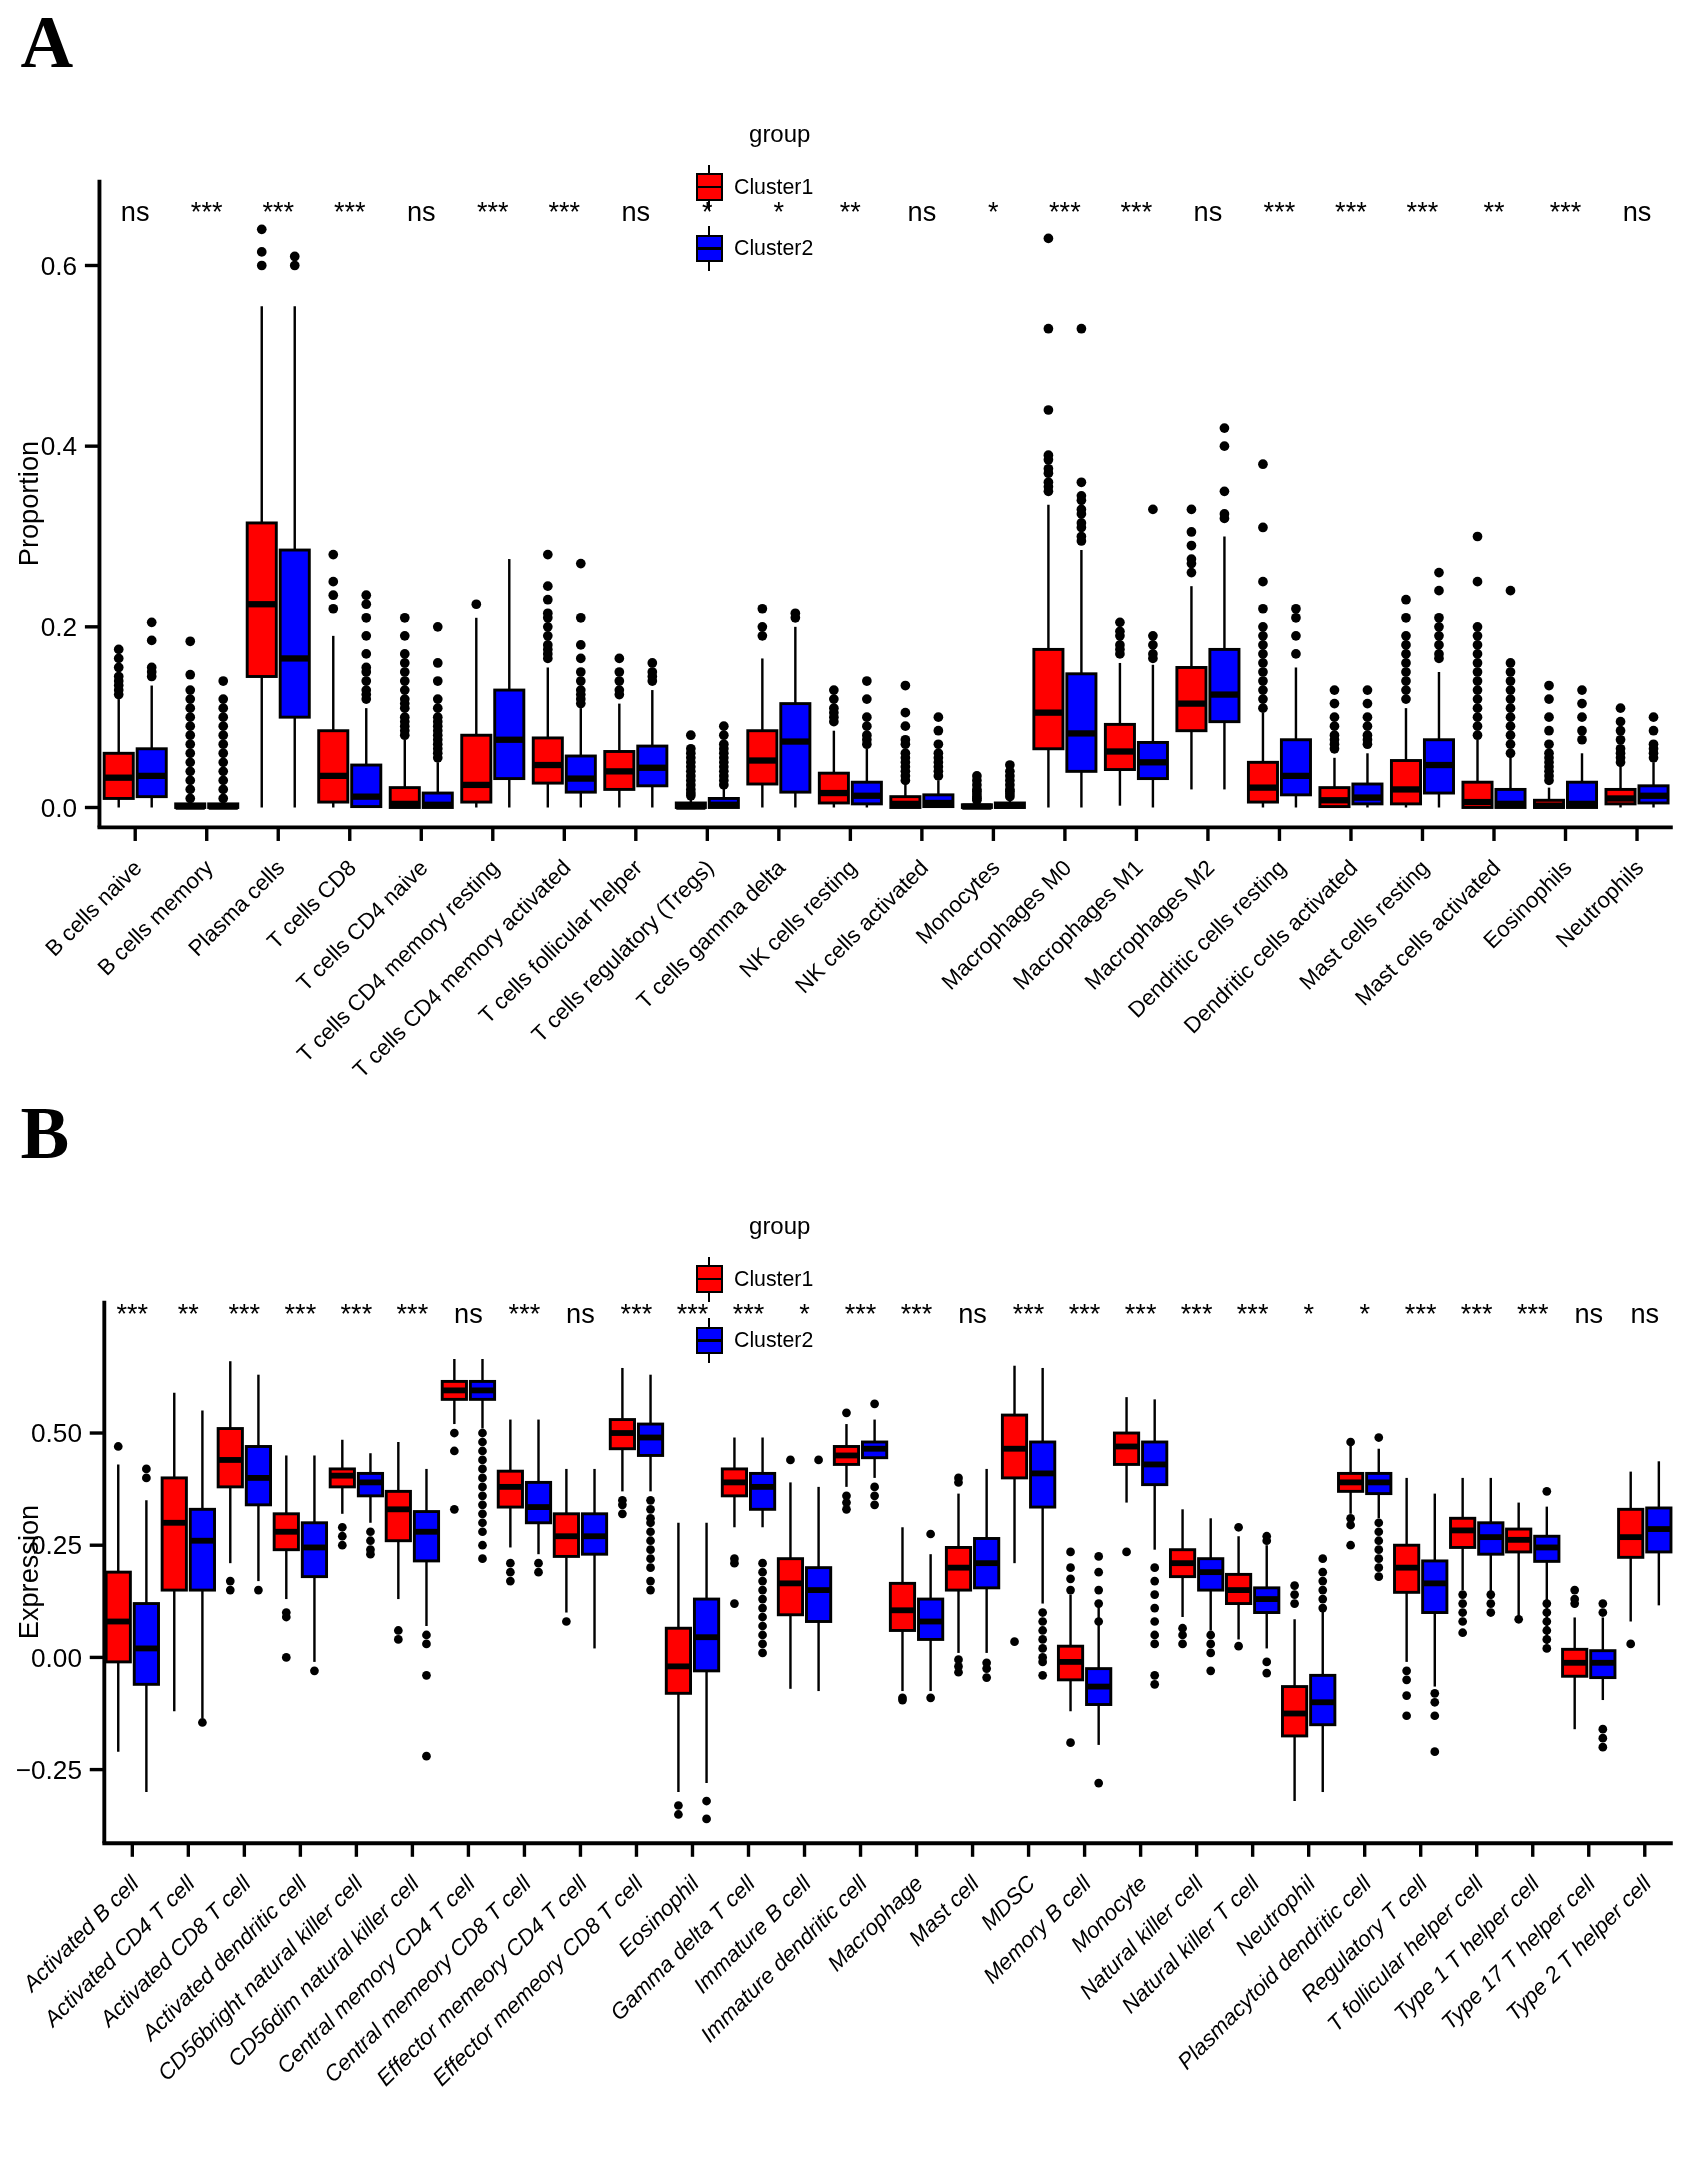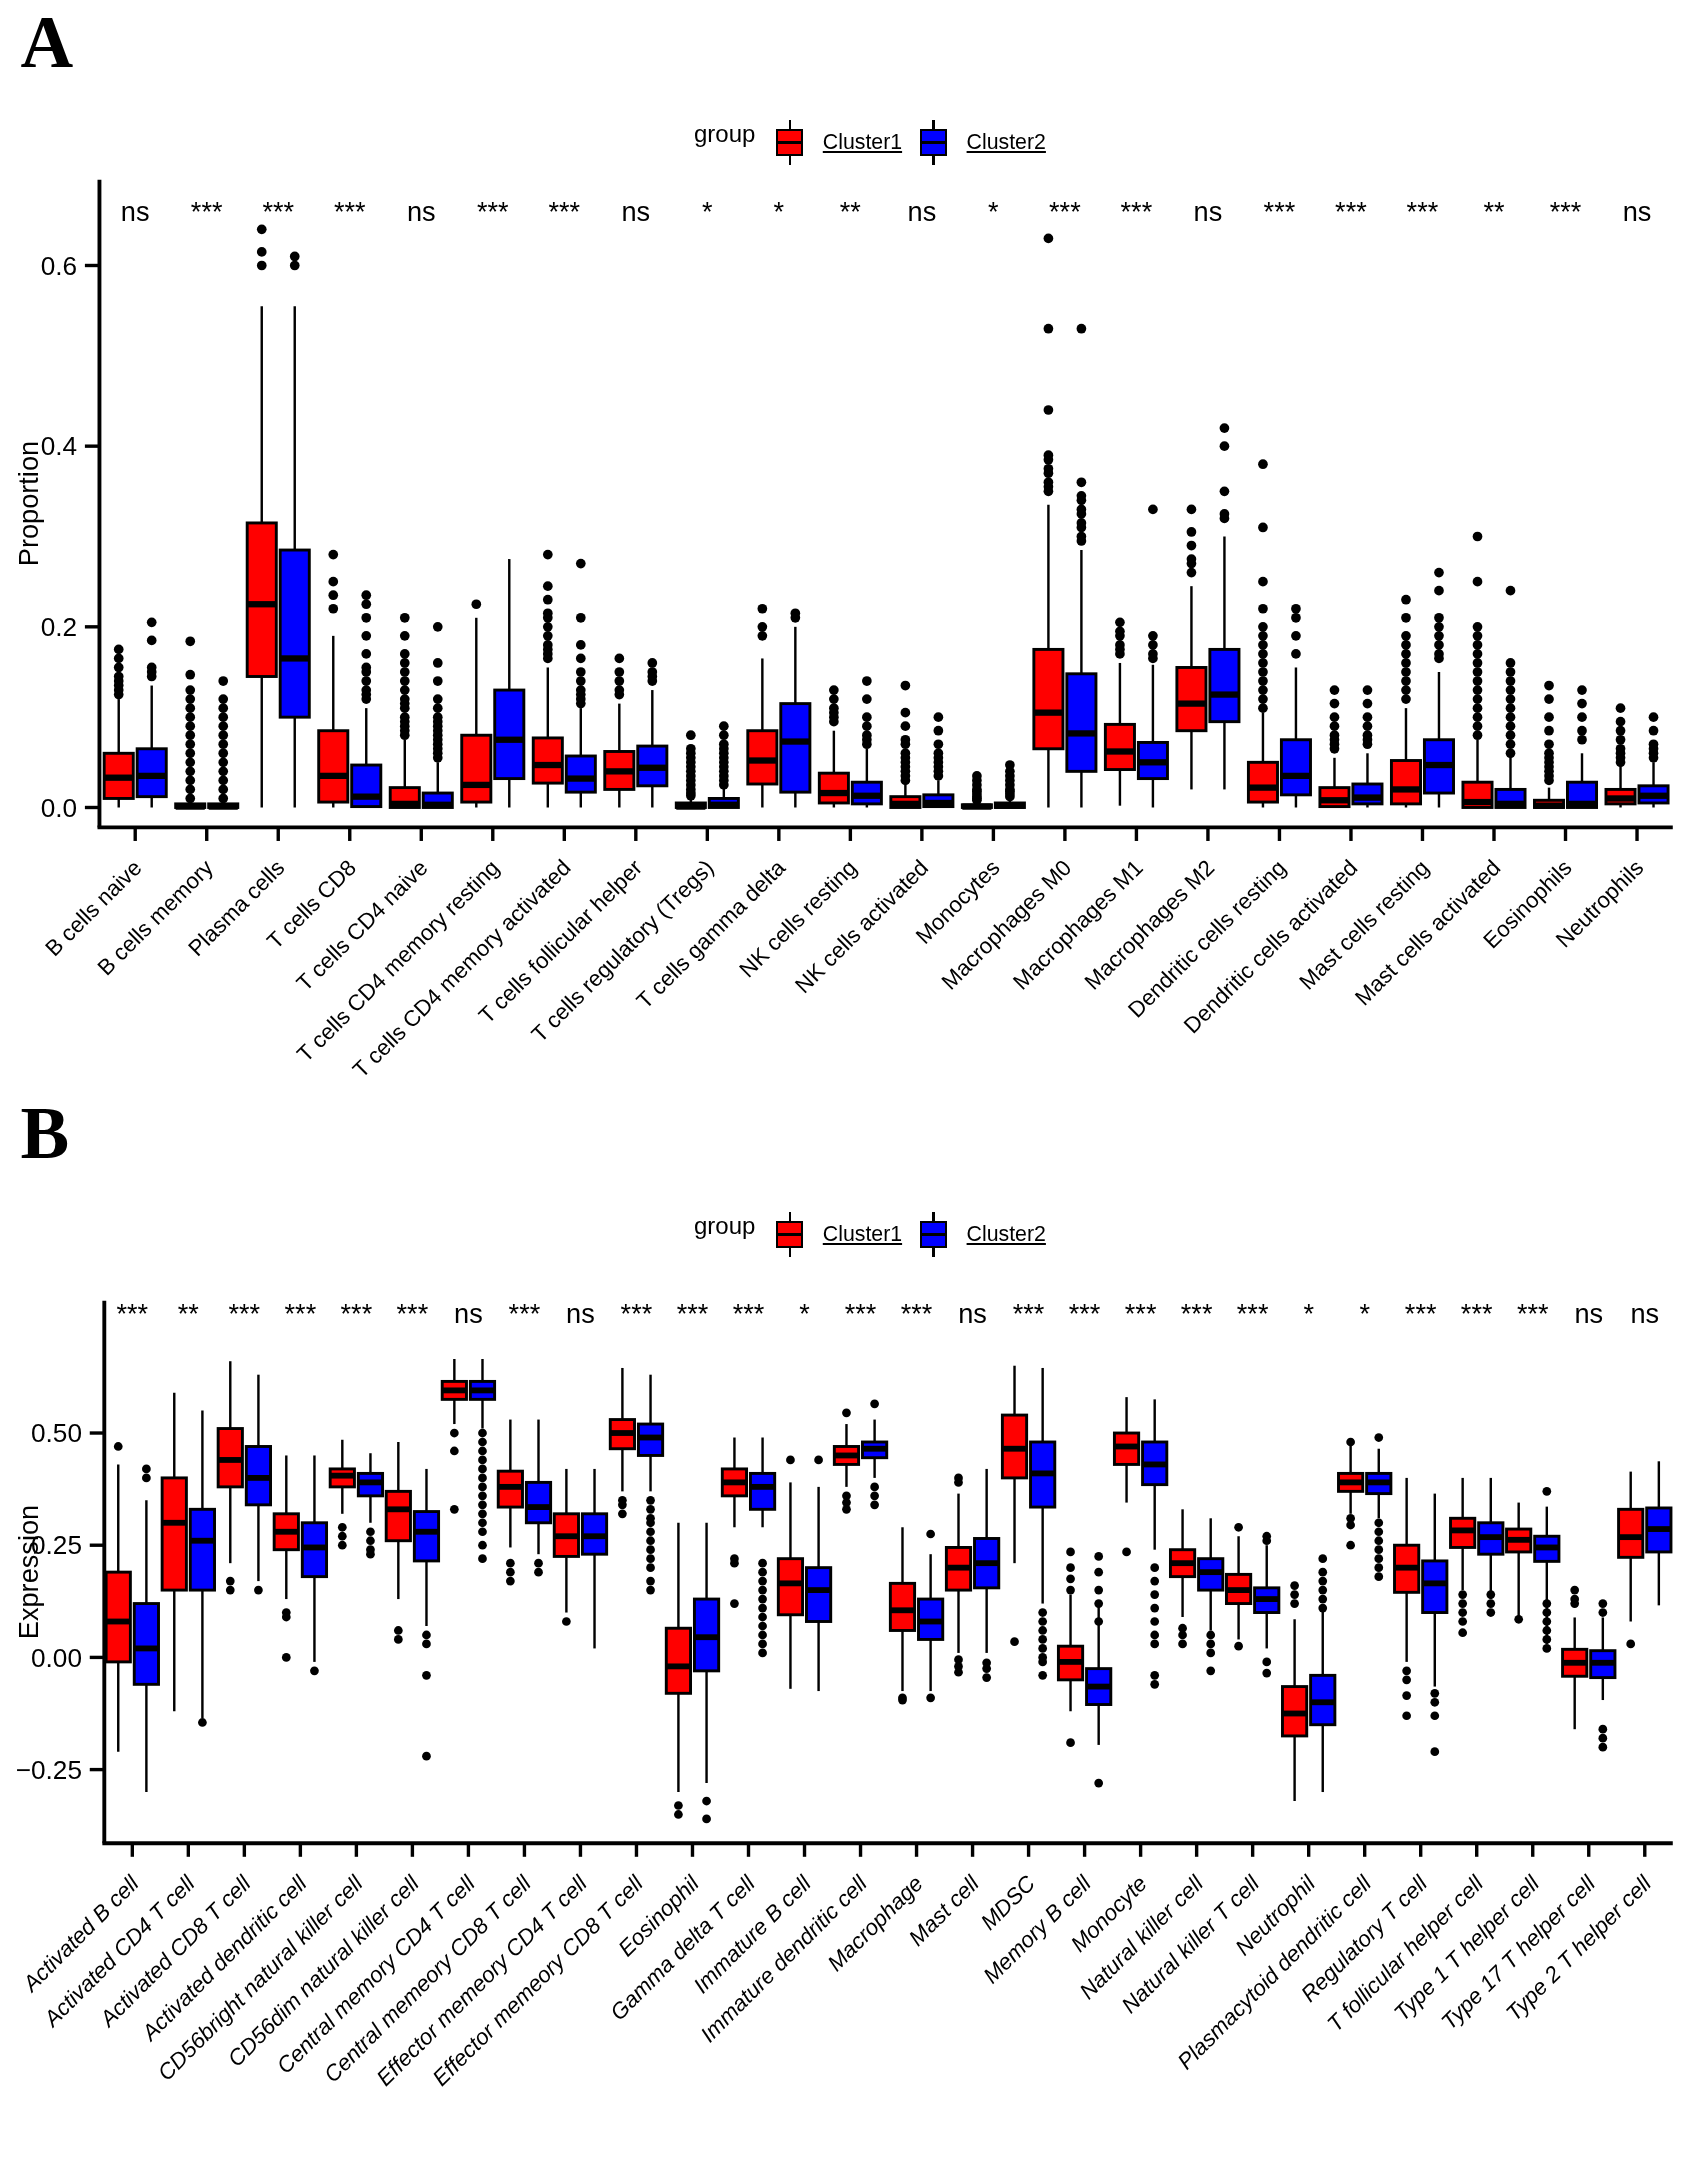--- a/index.html
+++ b/index.html
@@ -2,25 +2,25 @@
 <html style="font-size:7.8px"><head>
 <meta charset="utf-8">
 <style>
   html,body{margin:0;padding:0;background:#fff;}
   .figure{position:relative;width:1682px;height:2183px;background:#ffffff;
           font-family:"Liberation Sans",sans-serif;color:#000;overflow:hidden;}
   .panel-letter{position:absolute;font-family:"Liberation Serif",serif;font-weight:bold;
                 font-size:73px;line-height:1;color:#000;}
   #letterA{top:5.8px;left:20.4px;}
   #letterB{top:1097px;left:20.4px;}
-  .legend{position:absolute;display:flex;align-items:flex-start;gap:16.5px;}
+  .legend{position:absolute;display:flex;align-items:flex-end;gap:16.5px;flex-direction:column;}
   #legendA{top:120px;left:694px;}
   #legendB{top:1212px;left:694px;}
   .legend-title{font-size:24px;margin-right:2.9px;}
-  .legend-entry{display:flex;align-items:center;gap:18px;text-decoration:underline;}
+  .legend-entry{display:flex;align-items:center;gap:10px;}
   .legend-entry .lbl{font-size:21.3px;}
   .kbox{display:inline-block;width:30px;height:45px;position:relative;}
   .kline{position:absolute;left:50%;top:0;bottom:0;width:2.4px;margin-left:-1.2px;background:#000;}
   .krect{position:absolute;left:1.5px;right:1.5px;top:8.7px;bottom:8.7px;border:2.4px solid #000;}
   .kmed{position:absolute;left:1.5px;right:1.5px;top:50%;height:2.9px;margin-top:-1.5px;background:#000;}
   svg.chart{position:absolute;left:0;width:1682px;height:1092px;}
   #chartA{top:0;}
   #chartB{top:1092px;}
 </style>
 </head>

